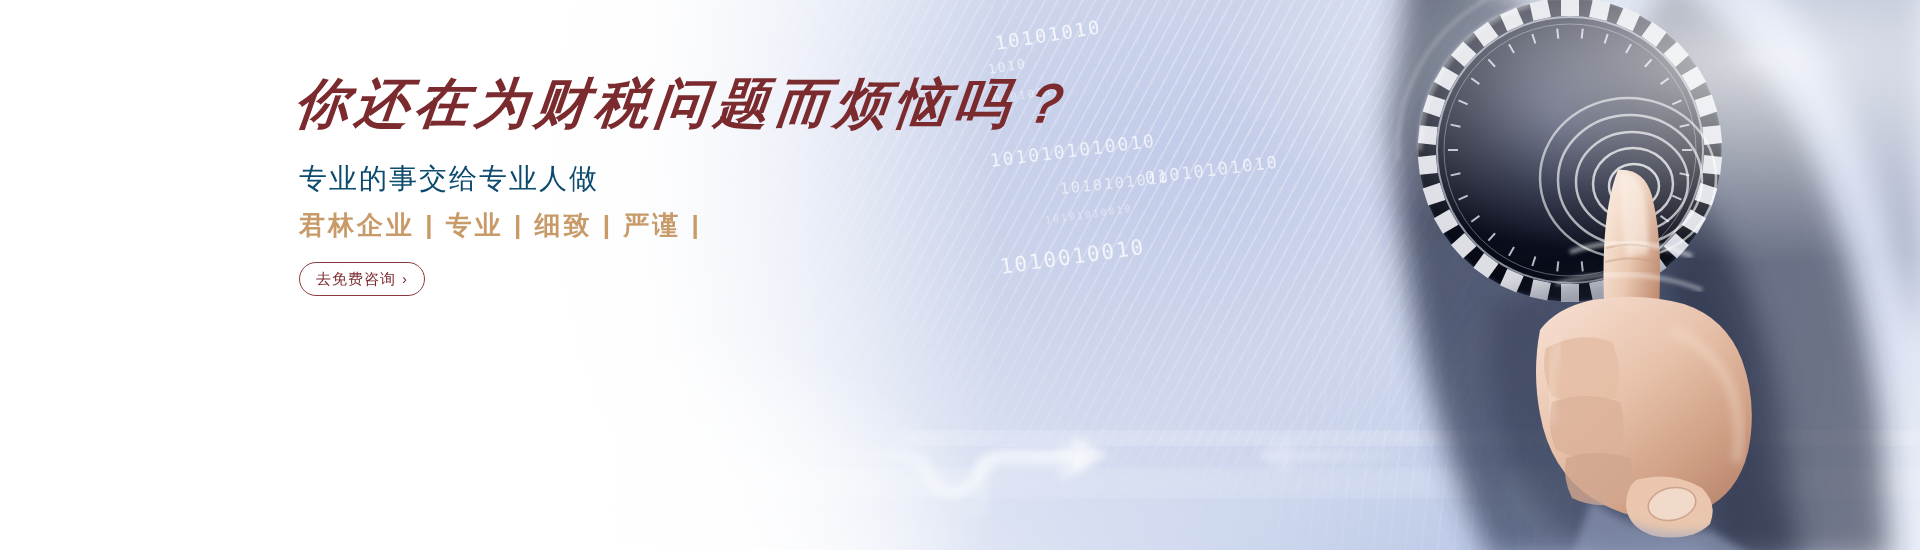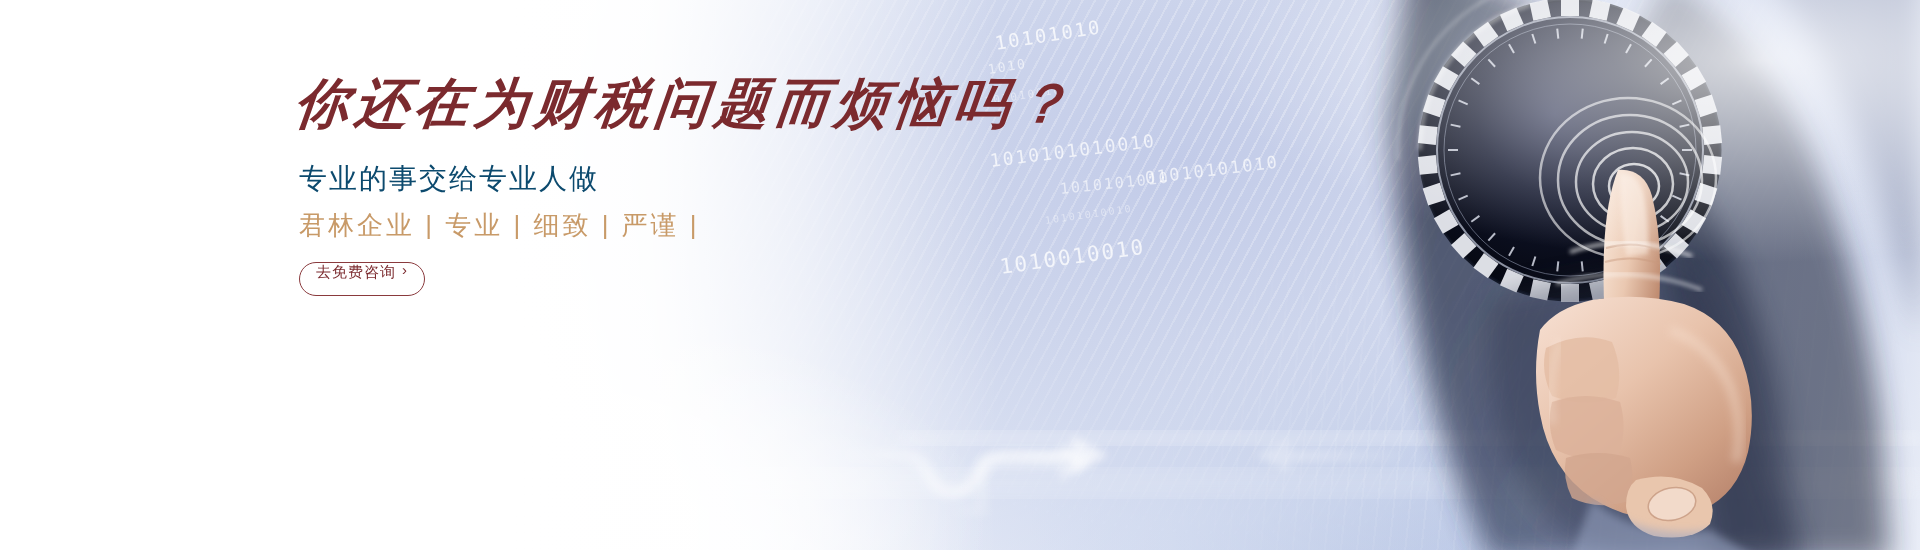--- a/index.html
+++ b/index.html
@@ -101,30 +101,31 @@
     font-size: 28px;
     letter-spacing: 2px;
     color: #0c4a6e;
     white-space: nowrap;
   }
   .tagline {
     position: absolute;
     top: 208px;
     left: 4px;
     font-size: 26px;
-    font-weight: 400;
+    font-weight: 700;
     letter-spacing: 3px;
     color: #c89a68;
     white-space: nowrap;
   }
   .cta {
     position: absolute;
     top: 262px;
     left: 4px;
     display: inline-flex;
+    align-items: center;
     gap: 6px;
     height: 34px;
     padding: 0 16px;
     border: 1px solid #8a3a3d;
     border-radius: 18px;
     background: transparent;
     color: #7b2a2e;
     font-size: 15px;
     letter-spacing: 1px;
     cursor: pointer;

